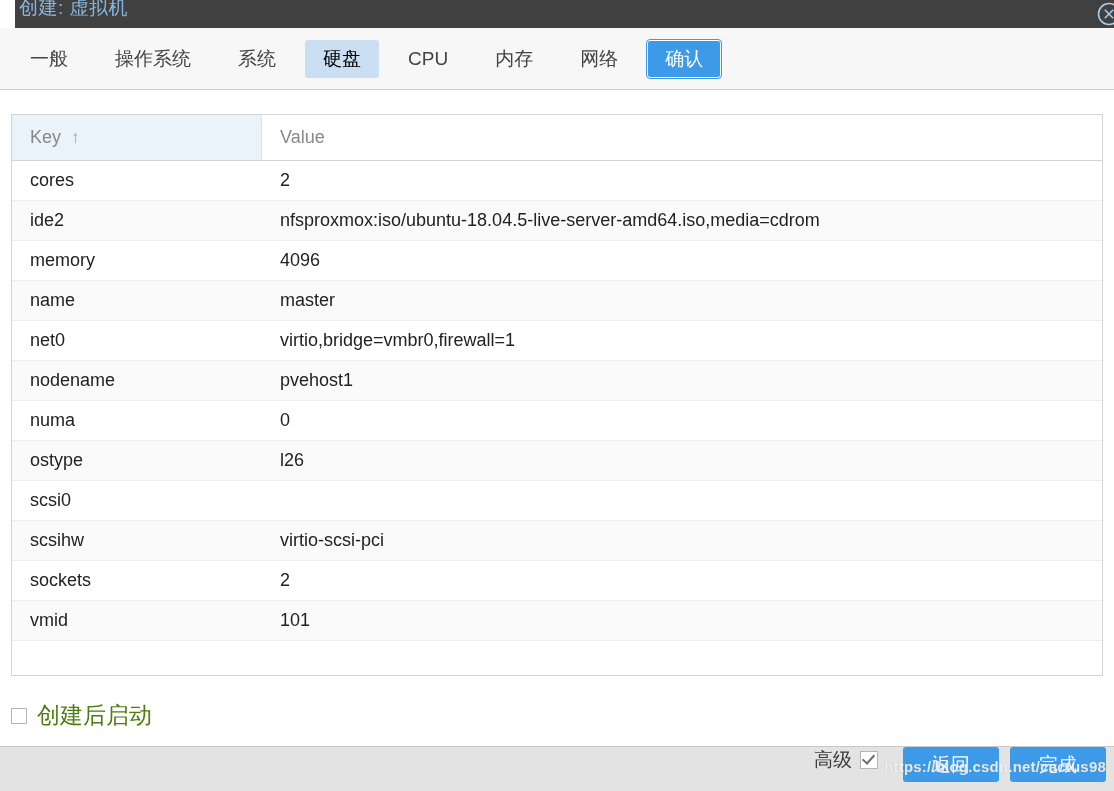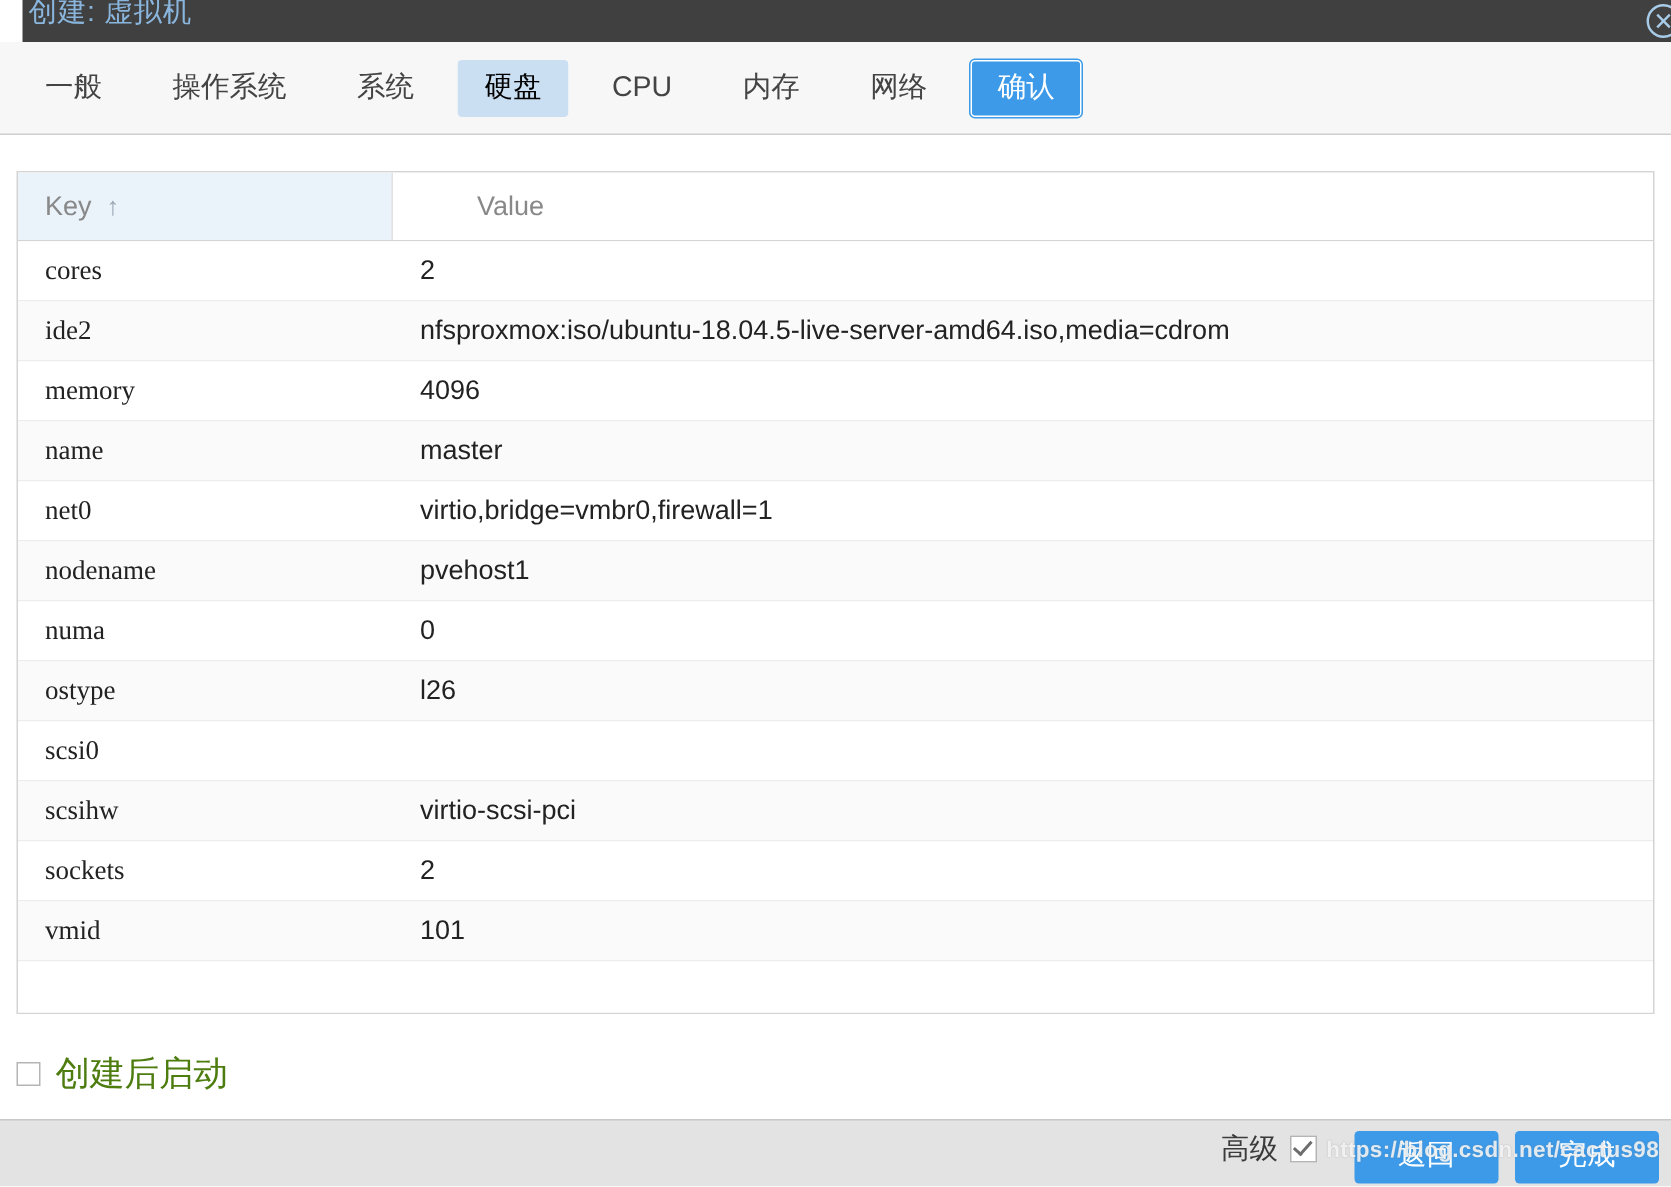--- a/index.html
+++ b/index.html
@@ -98,21 +98,20 @@
     border: 1px solid #d4d4d4;
     background: #ffffff;
     overflow: hidden;
   }
 
   .grid-header {
     display: flex;
     height: 46px;
     border-bottom: 1px solid #d4d4d4;
     background: #ffffff;
-    gap: 38px;
   }
   .hcell {
     display: flex;
     align-items: center;
     font-size: 18px;
     color: #888888;
     padding-left: 18px;
     height: 100%;
     border-right: 1px solid #e2e2e2;
     user-select: none;
@@ -145,21 +144,21 @@
   .cell {
     display: flex;
     align-items: center;
     font-size: 18px;
     color: #222222;
     padding-left: 18px;
     height: 100%;
     overflow: hidden;
     white-space: nowrap;
   }
-  .cell.col-key   { width: 250px; font-family: Liberation Serif, serif; }
+  .cell.col-key   { width: 250px; }
   .cell.col-value { flex: 1; }
 
   .grid-filler {
     height: 42px;
     background: #ffffff;
   }
 
   
   .startup-row {
     position: absolute;
@@ -199,21 +198,21 @@
   
   .toolbar {
     position: absolute;
     left: 0;
     top: 746px;
     width: 1114px;
     height: 45px;
     background: #e3e3e3;
     border-top: 1px solid #c8c8c8;
     display: flex;
-    align-items: center;
+    align-items: flex-start;
     justify-content: flex-end;
     padding-right: 8px;
     padding-bottom: 0px;
   }
   .adv-group {
     display: flex;
     align-items: center;
     margin-right: 14px;
     margin-bottom: 7px;
     cursor: pointer;

